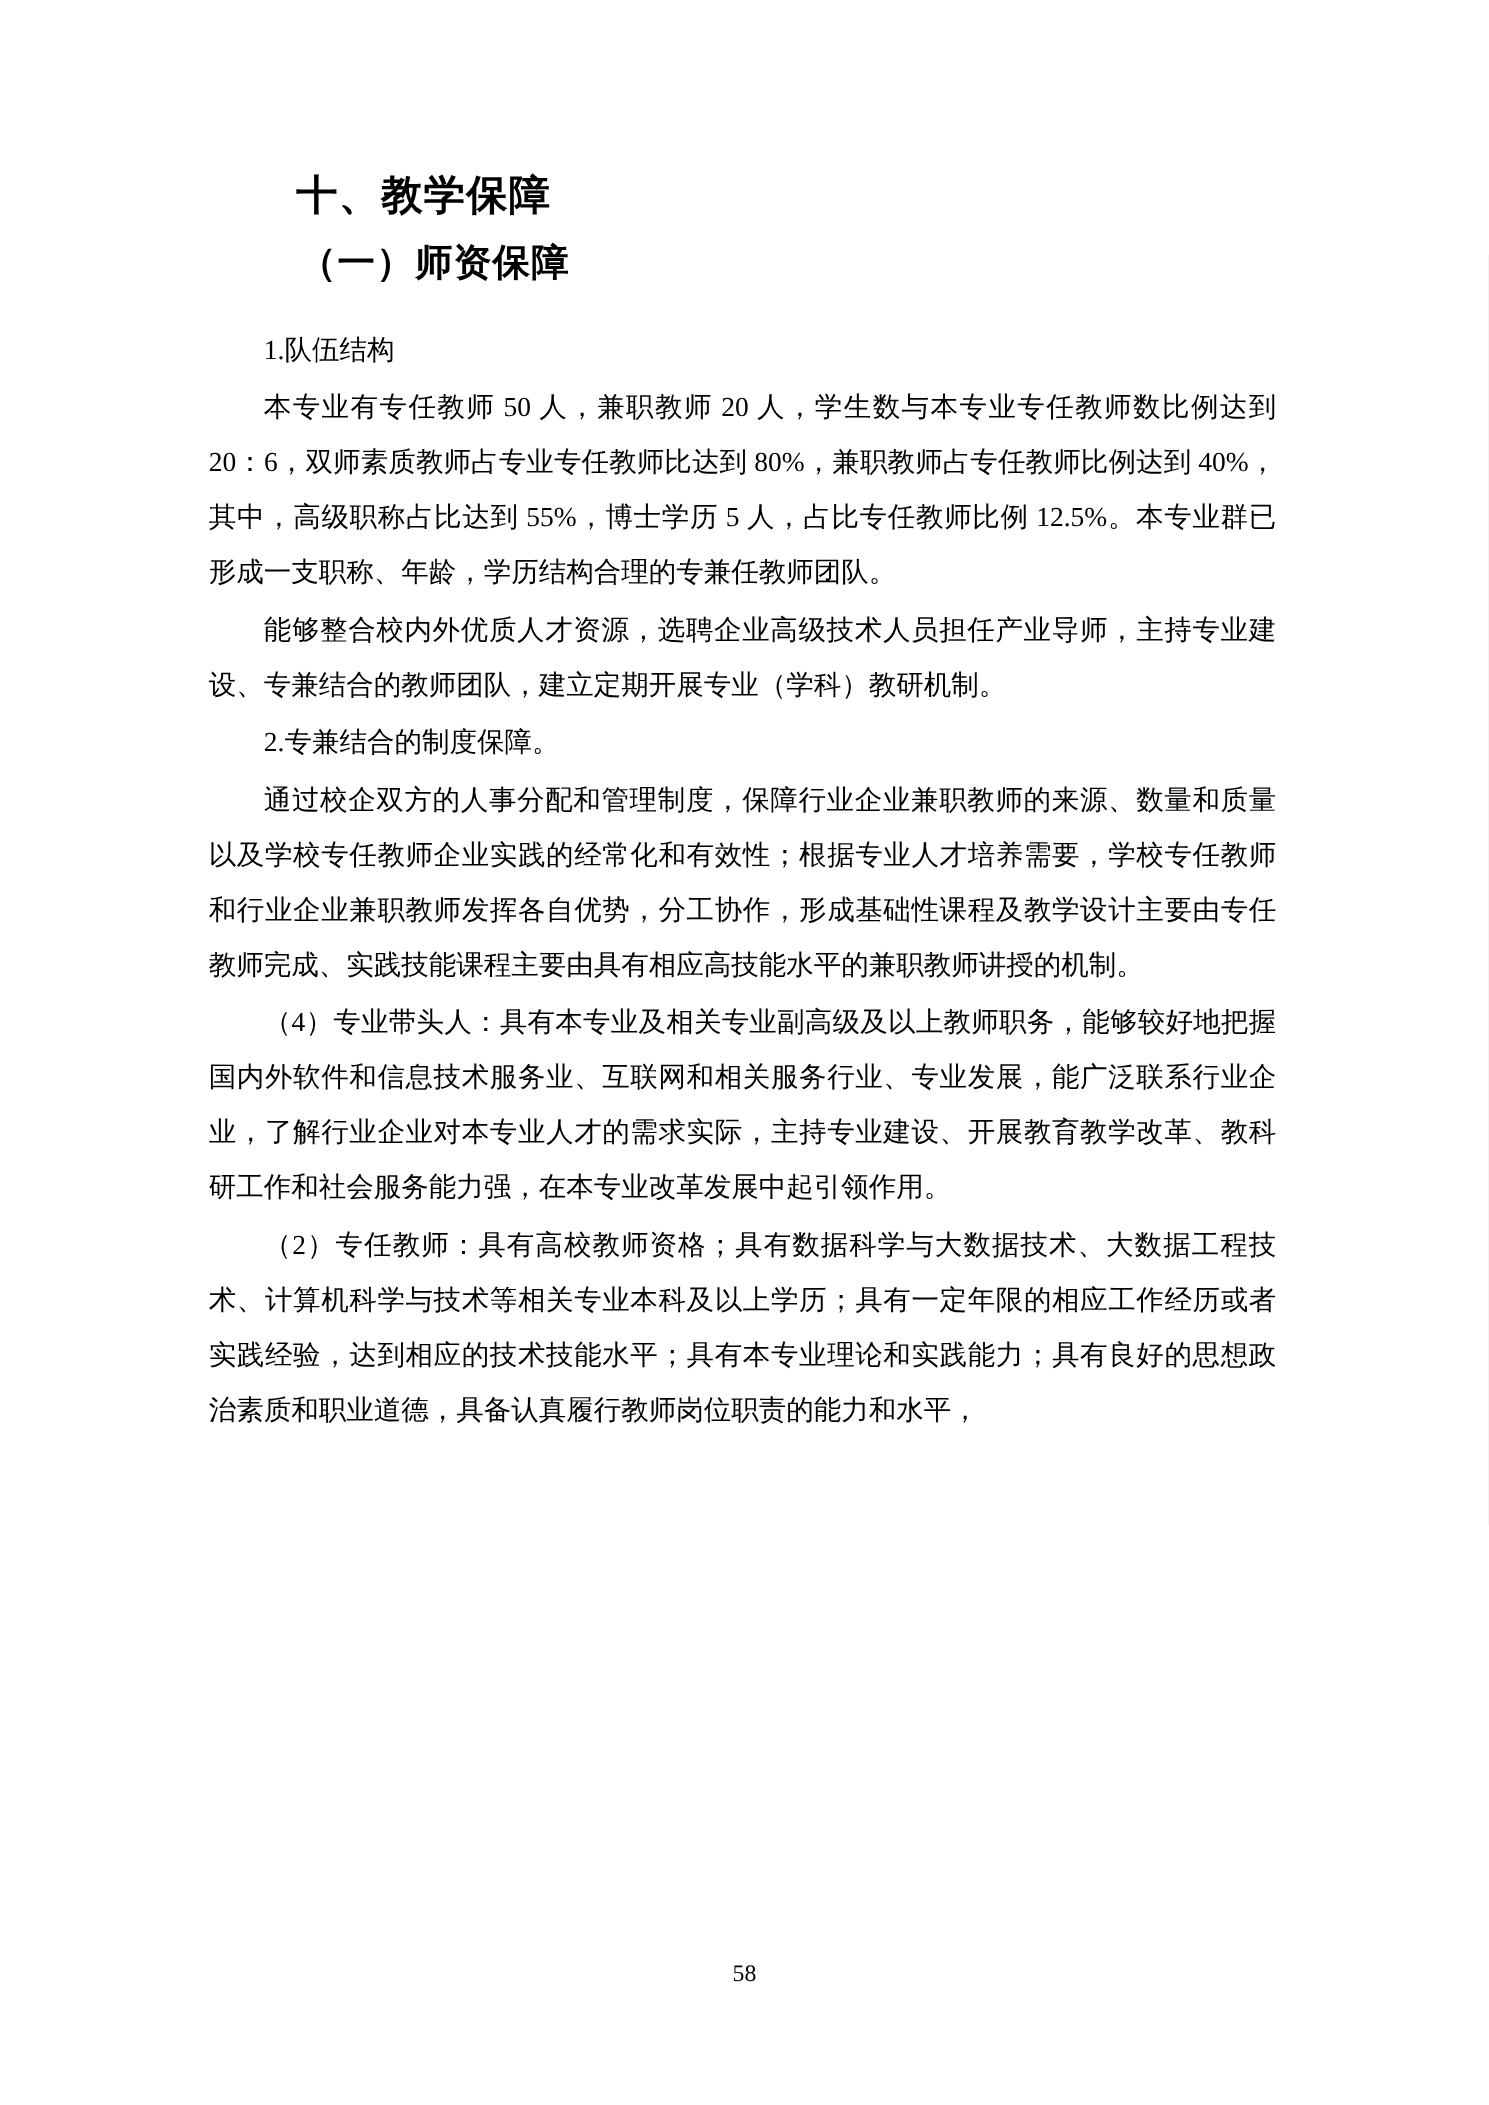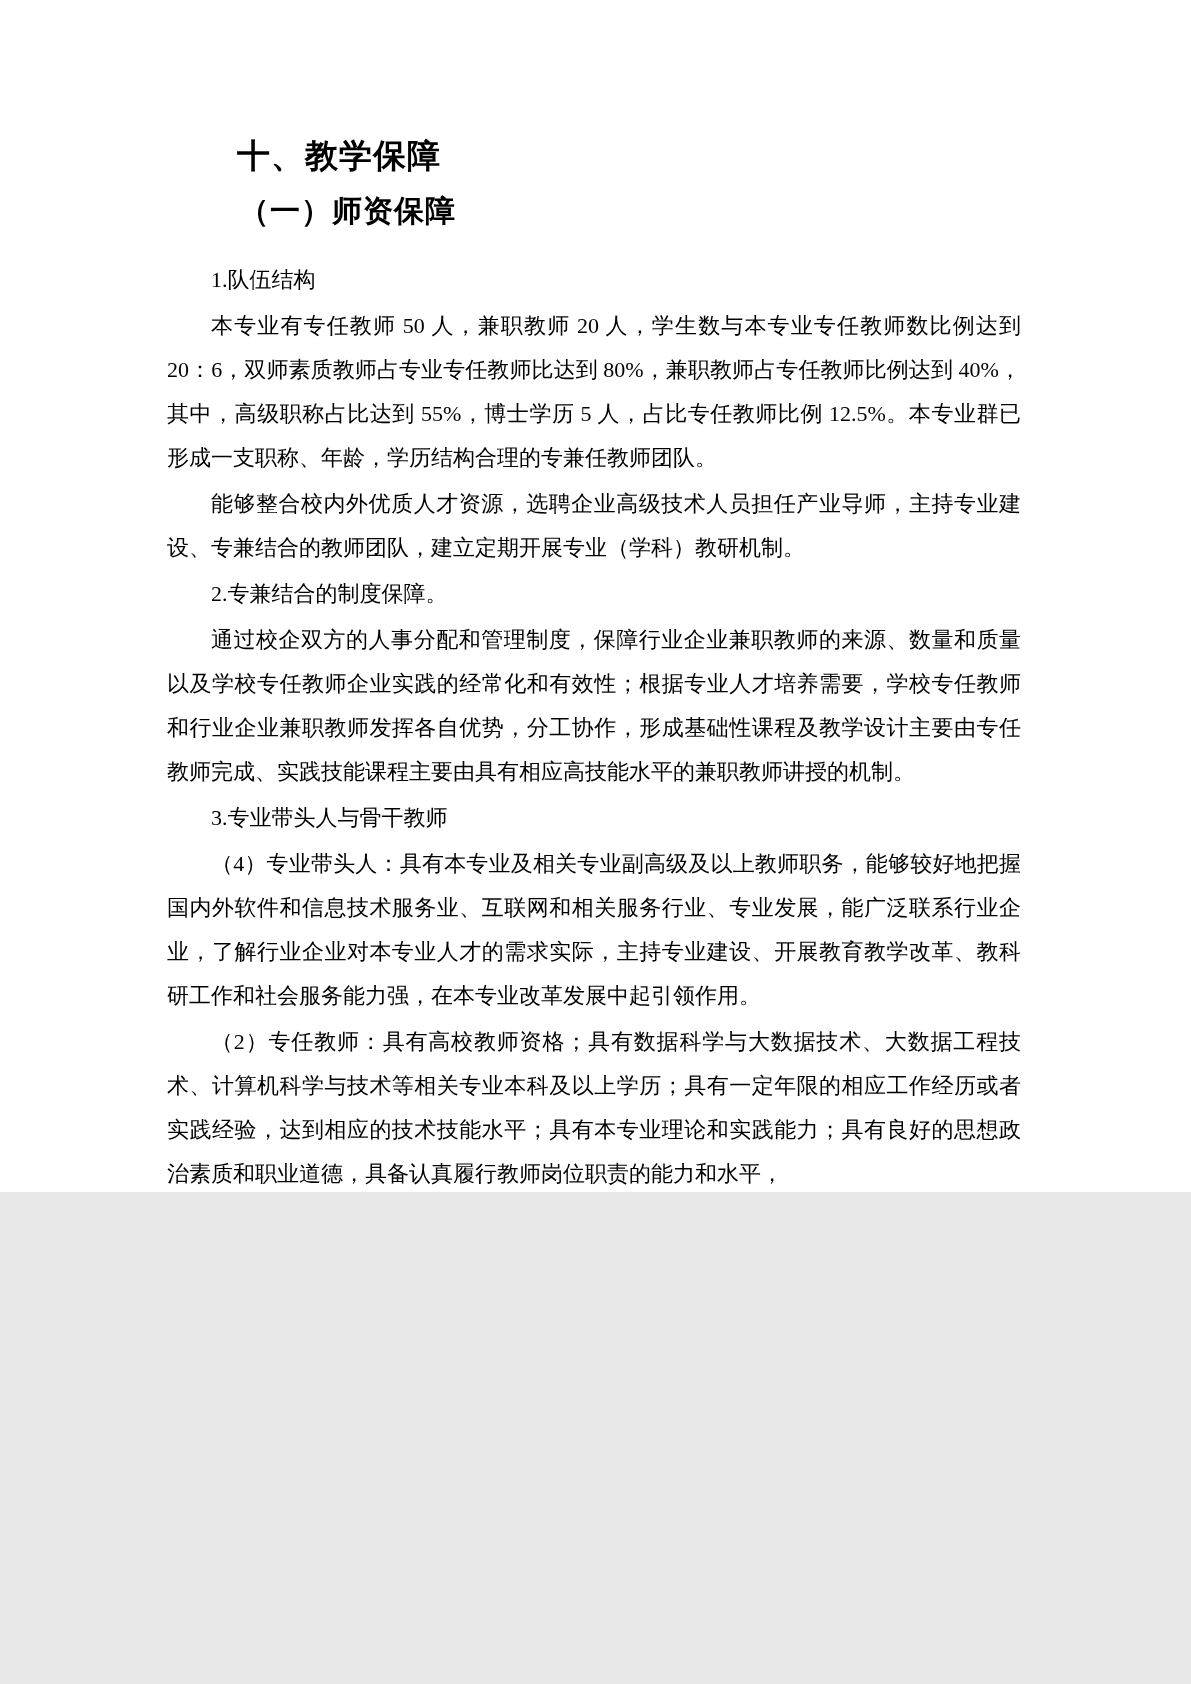--- a/index.html
+++ b/index.html
@@ -3,21 +3,21 @@
 <meta charset="utf-8">
 <style>
   html, body {
     margin: 0;
     padding: 0;
     background: #e8e8e8;
   }
   .page {
     position: relative;
     width: 1191px;
-    height: 1192px;
+    height: 1684px;
     margin: 0 auto;
     background: #ffffff;
     color: #000000;
     font-family: "Liberation Serif", "DejaVu Serif", serif;
     overflow: hidden;
     box-sizing: border-box;
   }
   .content {
     position: absolute;
     left: 165px;
@@ -73,20 +73,20 @@
     <h1 class="doc-title">十、教学保障</h1>
 
     <h2 class="doc-subtitle">（一）师资保障</h2>
 
     <div class="doc-body">
       <p>1.队伍结构</p>
       <p>本专业有专任教师 50 人，兼职教师 20 人，学生数与本专业专任教师数比例达到 20：6，双师素质教师占专业专任教师比达到 80%，兼职教师占专任教师比例达到 40%，其中，高级职称占比达到 55%，博士学历 5 人，占比专任教师比例 12.5%。本专业群已形成一支职称、年龄，学历结构合理的专兼任教师团队。</p>
       <p>能够整合校内外优质人才资源，选聘企业高级技术人员担任产业导师，主持专业建设、专兼结合的教师团队，建立定期开展专业（学科）教研机制。</p>
       <p>2.专兼结合的制度保障。</p>
       <p>通过校企双方的人事分配和管理制度，保障行业企业兼职教师的来源、数量和质量以及学校专任教师企业实践的经常化和有效性；根据专业人才培养需要，学校专任教师和行业企业兼职教师发挥各自优势，分工协作，形成基础性课程及教学设计主要由专任教师完成、实践技能课程主要由具有相应高技能水平的兼职教师讲授的机制。</p>
-      <p>3.专业带头人与骨干教师</p>
       <p>（4）专业带头人：具有本专业及相关专业副高级及以上教师职务，能够较好地把握国内外软件和信息技术服务业、互联网和相关服务行业、专业发展，能广泛联系行业企业，了解行业企业对本专业人才的需求实际，主持专业建设、开展教育教学改革、教科研工作和社会服务能力强，在本专业改革发展中起引领作用。</p>
       <p>（2）专任教师：具有高校教师资格；具有数据科学与大数据技术、大数据工程技术、计算机科学与技术等相关专业本科及以上学历；具有一定年限的相应工作经历或者实践经验，达到相应的技术技能水平；具有本专业理论和实践能力；具有良好的思想政治素质和职业道德，具备认真履行教师岗位职责的能力和水平，</p>
     </div>
 
   </div>
 
+  <div class="page-number">58</div>
 </div>
 
 </body></html>

